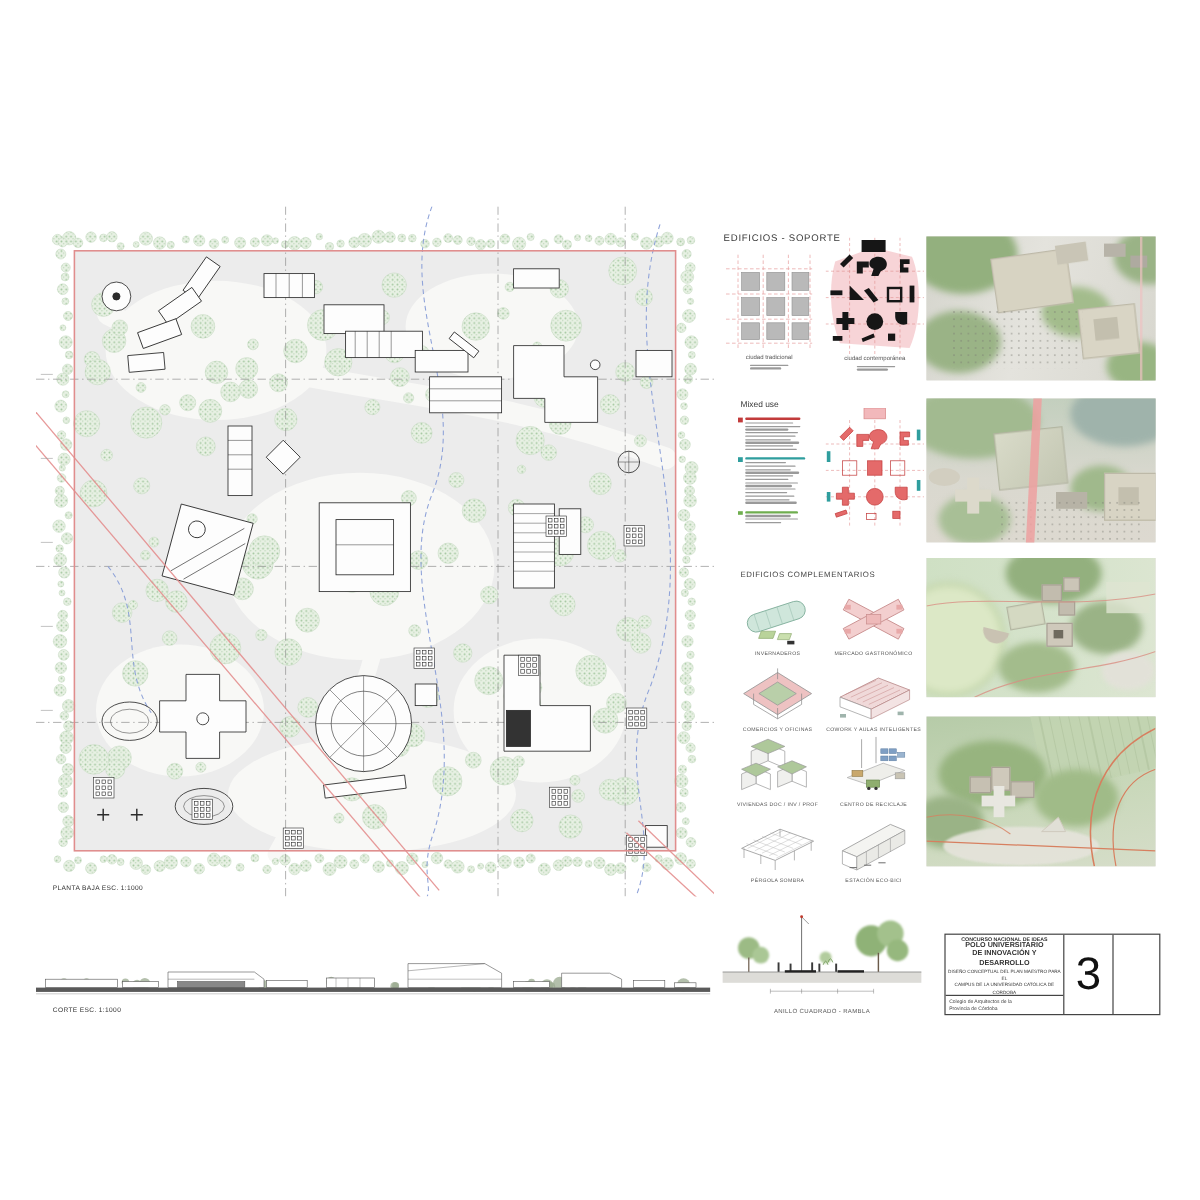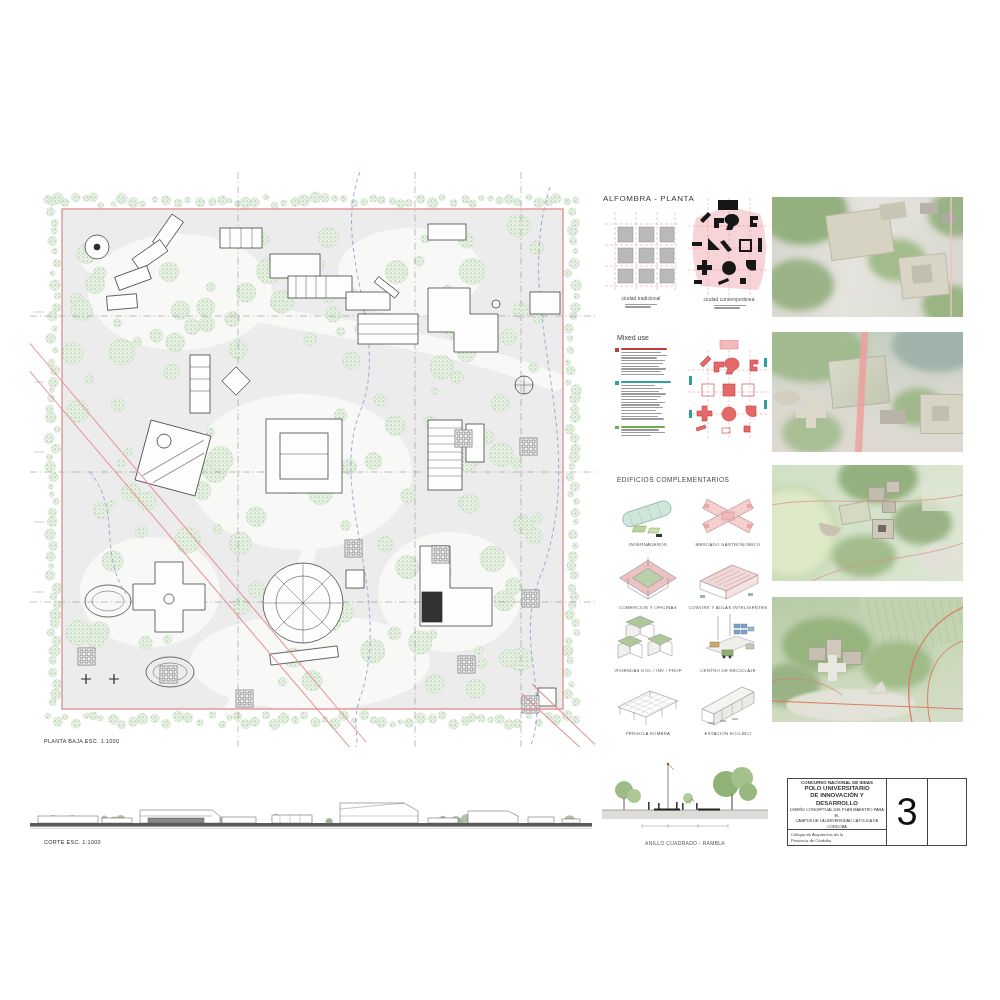--- a/index.html
+++ b/index.html
@@ -686,21 +686,21 @@
     <path d="M438 31 v-12 h40 l10 5 v7 z"></path>
     <rect x="498" y="25" width="26" height="6"></rect>
     <rect x="532" y="27" width="18" height="4"></rect>
   </g>
   <rect x="0" y="31" width="562" height="3.6" fill="#5a5a5a"></rect>
   <line x1="0" y1="36.2" x2="562" y2="36.2" stroke="#aaa" stroke-width="0.5"></line>
 </svg>
 
 <div class="abs lbl" style="left:44px;top:839px;">CORTE ESC. 1:1000</div>
 
-<div class="abs h-main" style="left:603px;top:194px;">ALFOMBRA - PLANTA</div>
+<div class="abs h-main" style="left:603px;top:194px;">EDIFICIOS - SOPORTE</div>
 
 <svg class="abs" style="left:605px;top:212px;" width="72" height="80" viewBox="0 0 72 80">
   <g stroke="#e8a0a0" stroke-width="0.6" stroke-dasharray="3 2">
     <line x1="10" y1="0" x2="10" y2="80"></line>
       <line x1="31" y1="0" x2="31" y2="80"></line>
     <line x1="52" y1="0" x2="52" y2="80"></line>
       <line x1="70" y1="0" x2="70" y2="80"></line>
     <line x1="0" y1="12" x2="72" y2="12"></line>
       <line x1="0" y1="33" x2="72" y2="33"></line>
     <line x1="0" y1="54" x2="72" y2="54"></line>

